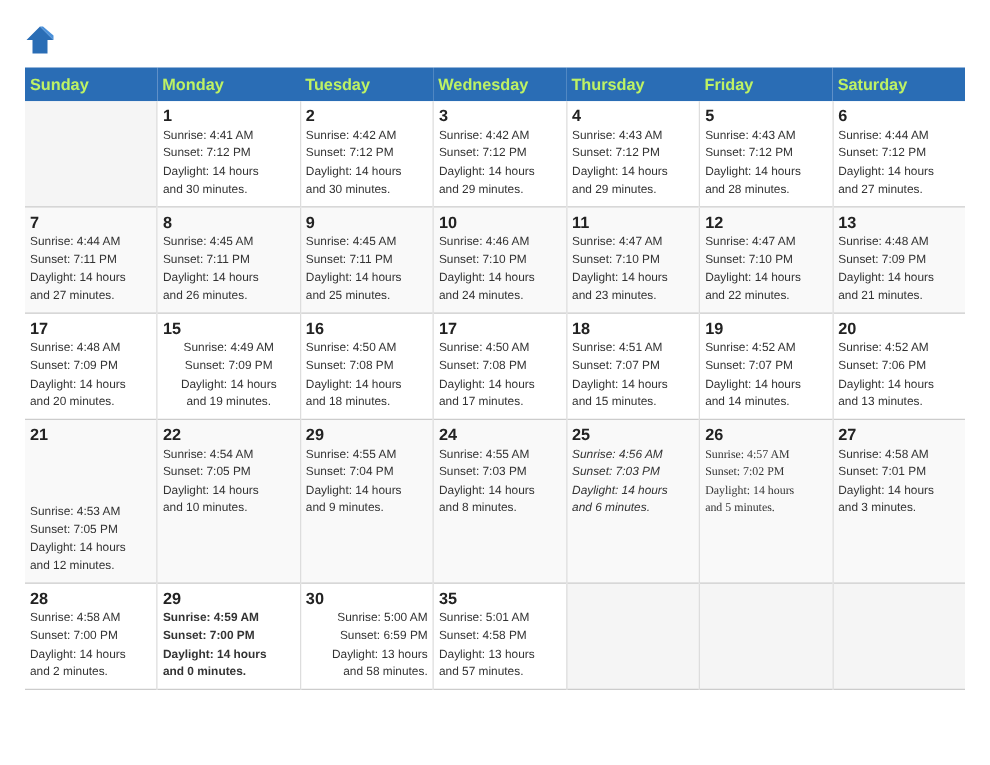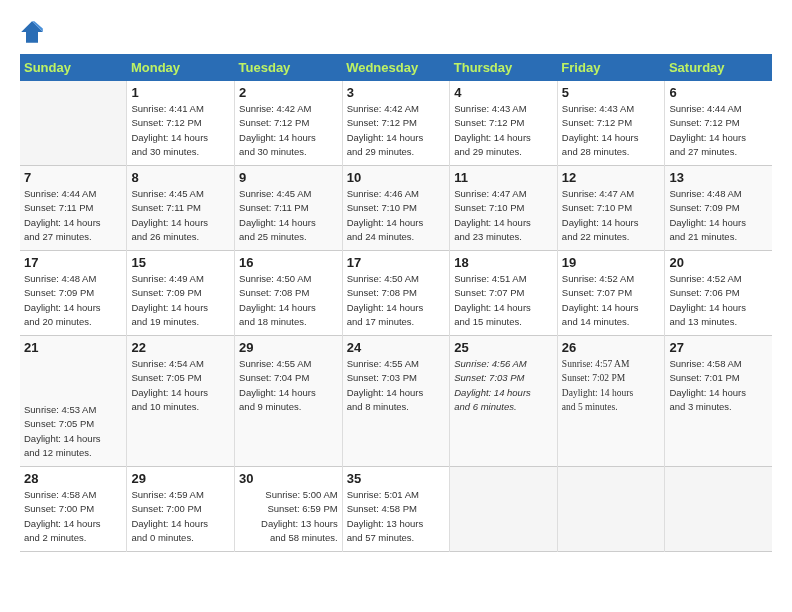--- a/index.html
+++ b/index.html
@@ -221,21 +221,21 @@
       <tr class="week-row">
         <td>
           <div class="day-num">17</div>
           <div class="day-info" style="white-space: pre-line;">Sunrise: 4:48 AM
 Sunset: 7:09 PM
 Daylight: 14 hours
 and 20 minutes.</div>
         </td>
         <td>
           <div class="day-num">15</div>
-          <div class="day-info" style="white-space: pre-line;">Sunrise: 4:49 AM
+          <div class="day-info" style="white-space: pre-line; text-align: center;">Sunrise: 4:49 AM
 Sunset: 7:09 PM
 Daylight: 14 hours
 and 19 minutes.</div>
         </td>
         <td>
           <div class="day-num">16</div>
           <div class="day-info" style="white-space: pre-line;">Sunrise: 4:50 AM
 Sunset: 7:08 PM
 Daylight: 14 hours
 and 18 minutes.</div>
@@ -323,21 +323,21 @@
       <tr class="week-row">
         <td>
           <div class="day-num">28</div>
           <div class="day-info" style="white-space: pre-line;">Sunrise: 4:58 AM
 Sunset: 7:00 PM
 Daylight: 14 hours
 and 2 minutes.</div>
         </td>
         <td>
           <div class="day-num">29</div>
-          <div class="day-info" style="white-space: pre-line;">Sunrise: 4:59 AM
+          <div class="day-info" style="white-space: pre-line; font-weight: bold;">Sunrise: 4:59 AM
 Sunset: 7:00 PM
 Daylight: 14 hours
 and 0 minutes.</div>
         </td>
         <td>
           <div class="day-num">30</div>
           <div class="day-info" style="white-space: pre-line; text-align: right;">Sunrise: 5:00 AM
 Sunset: 6:59 PM
 Daylight: 13 hours
 and 58 minutes.</div>

